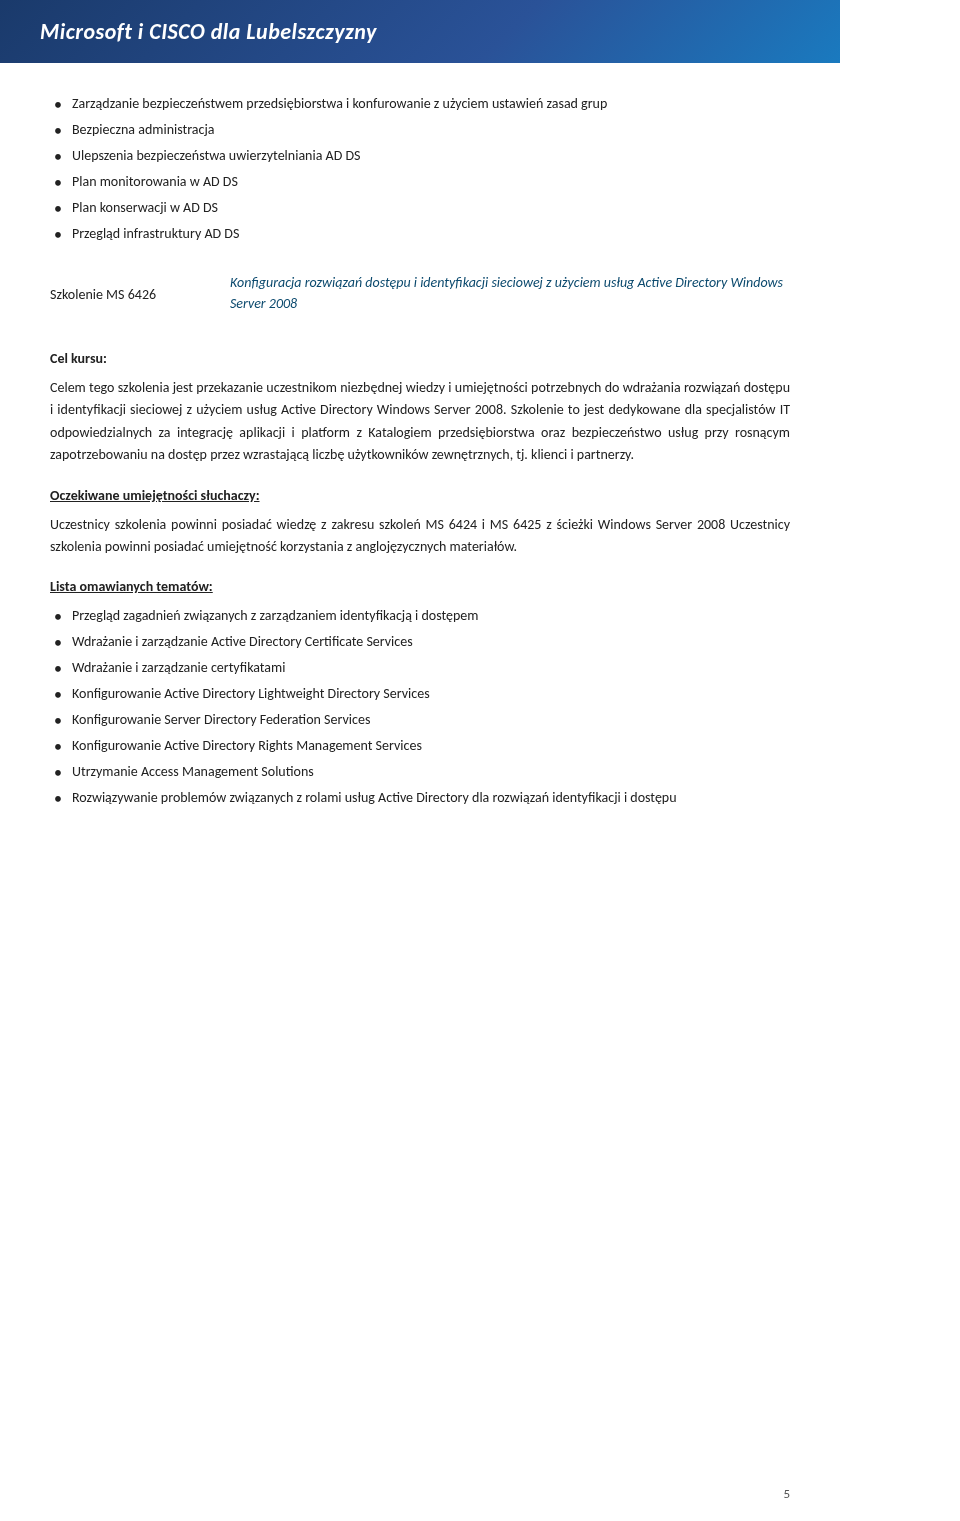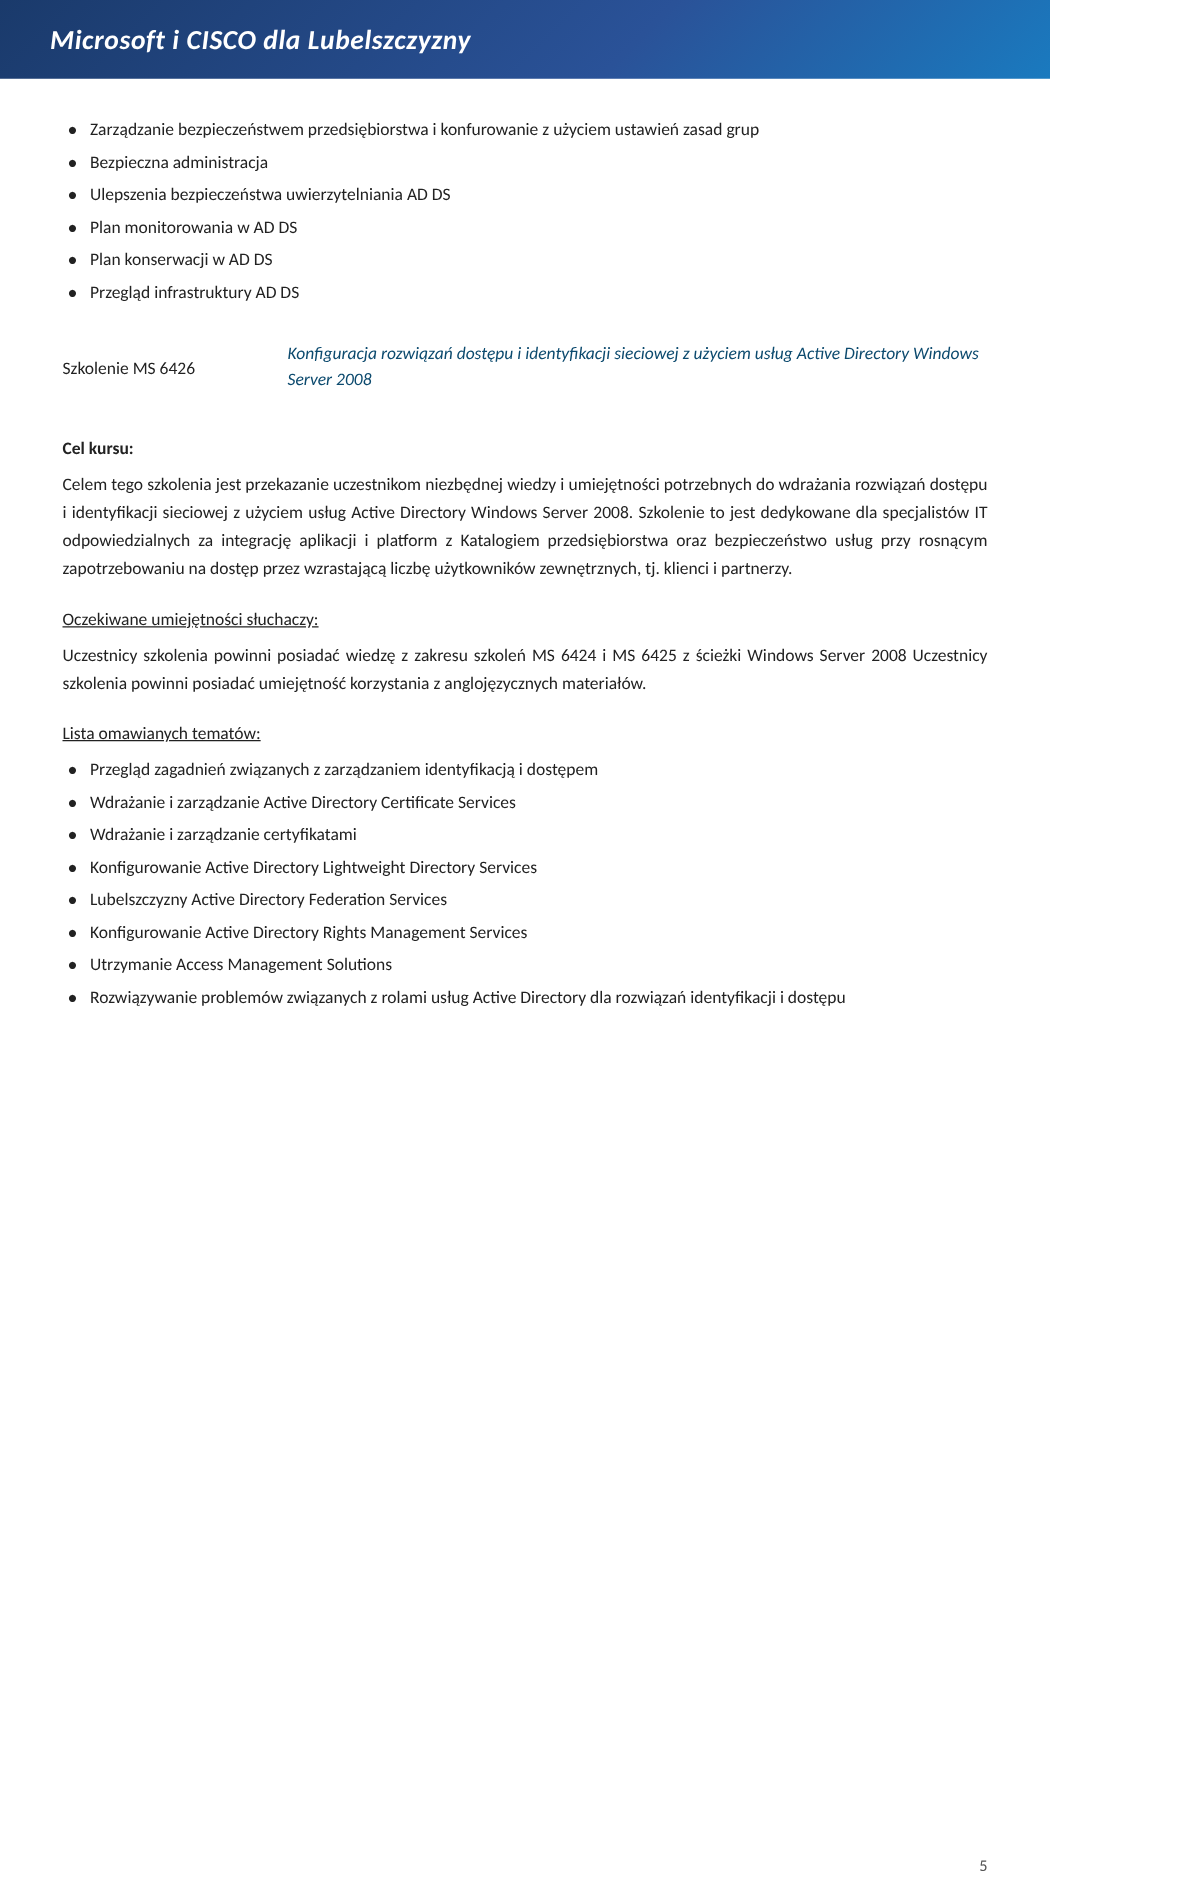--- a/index.html
+++ b/index.html
@@ -98,21 +98,21 @@
 
     .paragraph {
       font-size: 14px;
       line-height: 1.6;
       margin-bottom: 14px;
       text-align: justify;
     }
 
     .section-heading {
       font-size: 14px;
-      font-weight: normal;
+      font-weight: bold;
       text-decoration: underline;
       margin-bottom: 10px;
       margin-top: 20px;
       display: block;
     }
 
     .footer-page-num {
       position: absolute;
       bottom: 20px;
       right: 50px;
@@ -155,21 +155,21 @@
       <p class="paragraph">Uczestnicy szkolenia powinni posiadać wiedzę z zakresu szkoleń MS 6424 i MS 6425 z ścieżki  Windows Server 2008 Uczestnicy szkolenia powinni posiadać umiejętność korzystania z anglojęzycznych materiałów.</p>
     </div>
 
     <div>
       <span class="section-heading">Lista omawianych tematów:</span>
       <ul class="bullet-list">
       <li>Przegląd zagadnień związanych z zarządzaniem identyfikacją i dostępem</li>
           <li>Wdrażanie i zarządzanie Active Directory Certificate Services</li>
           <li>Wdrażanie i zarządzanie certyfikatami</li>
           <li>Konfigurowanie Active Directory Lightweight Directory Services</li>
-          <li>Lubelszczyzny Active Directory Federation Services</li>
+          <li>Konfigurowanie Server Directory Federation Services</li>
           <li>Konfigurowanie Active Directory Rights Management Services</li>
           <li>Utrzymanie  Access Management Solutions</li>
           <li>Rozwiązywanie problemów związanych z rolami usług Active Directory dla rozwiązań identyfikacji i dostępu</li>
         </ul>
     </div>
 
   </div>
 
   <div class="footer-page-num">5</div>
 </div>

